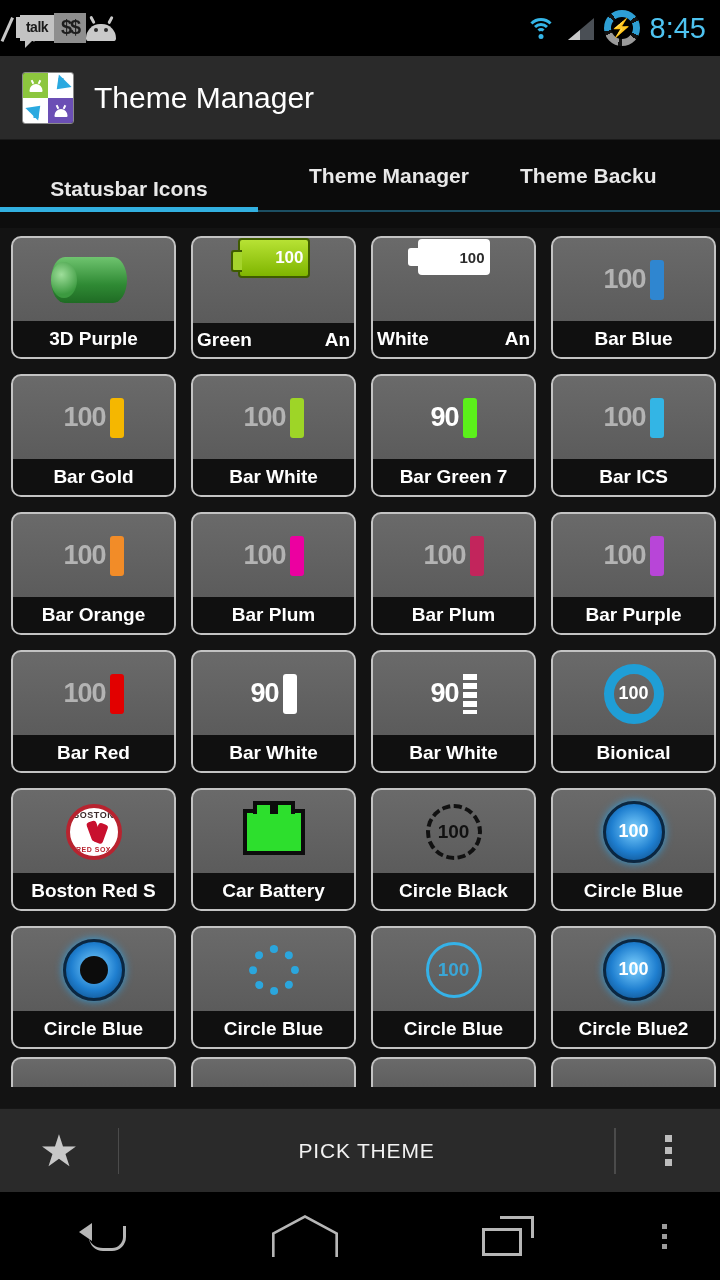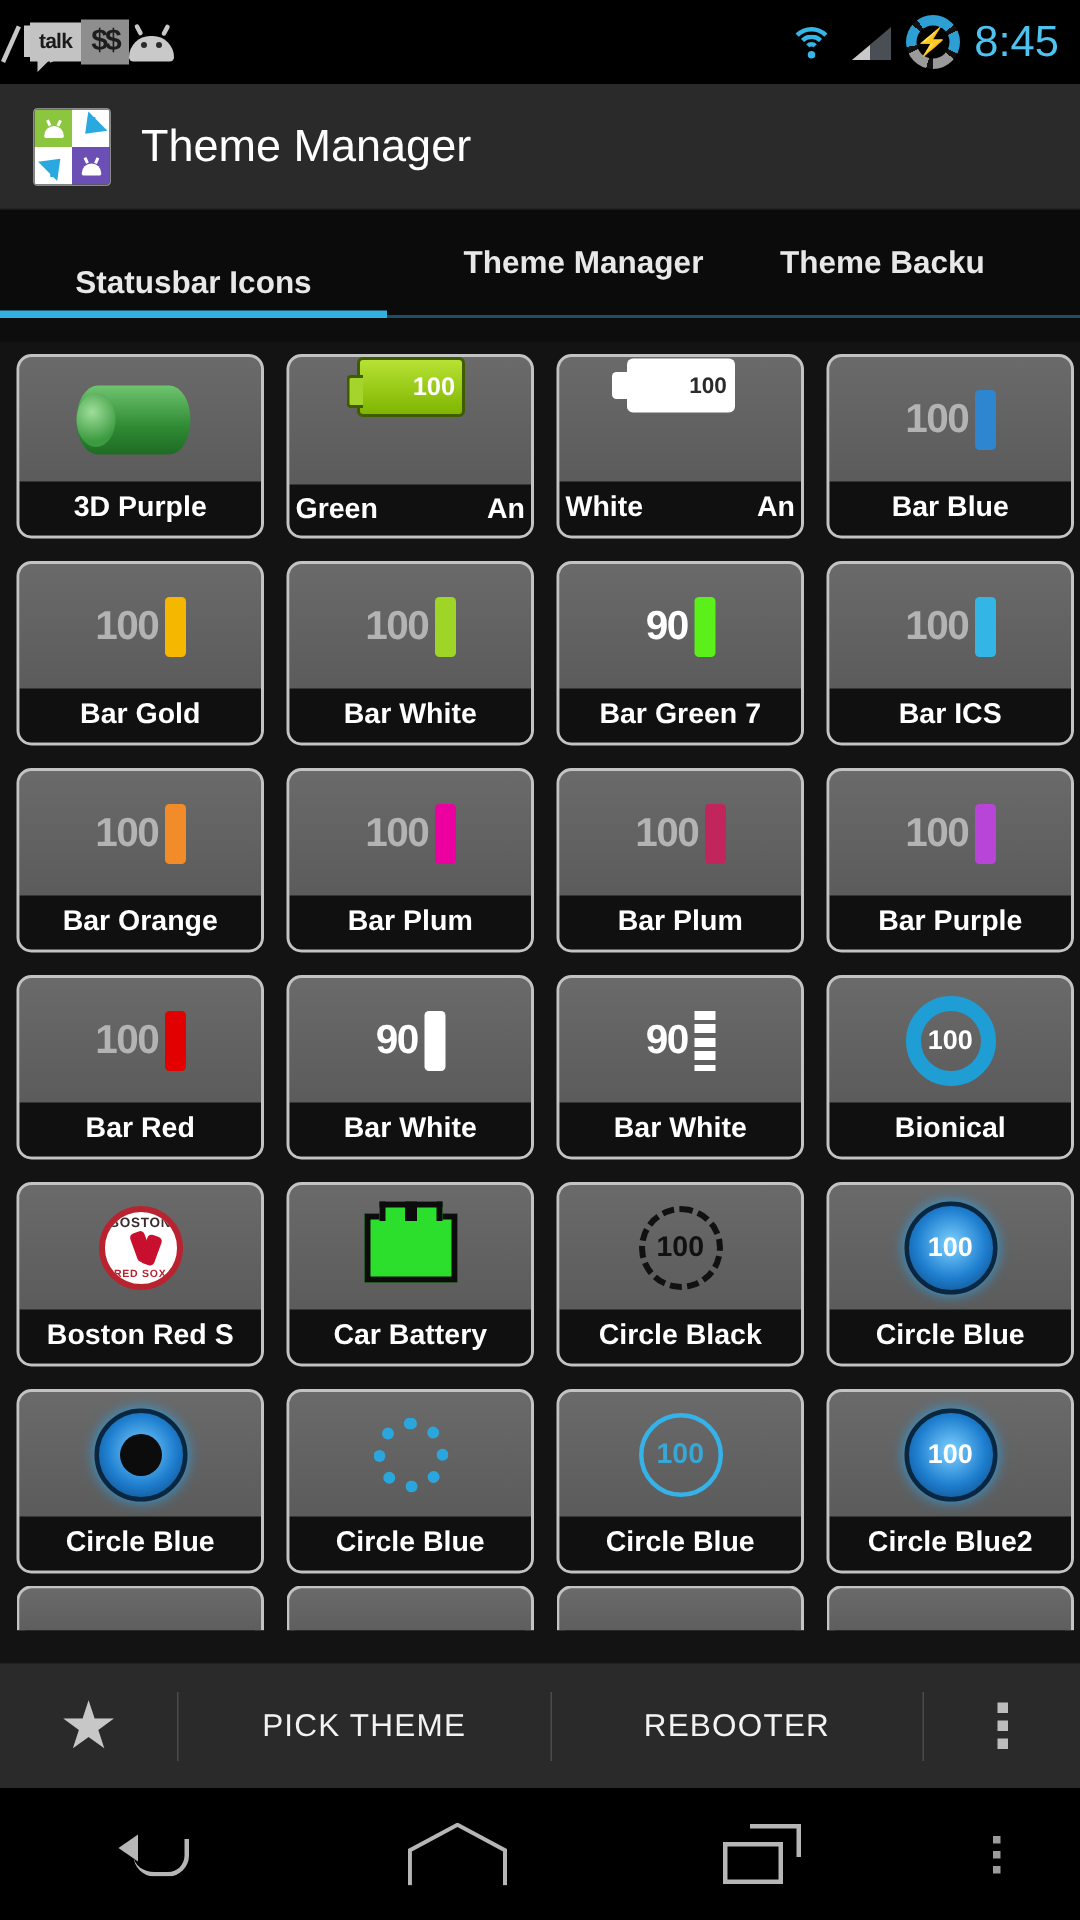--- a/index.html
+++ b/index.html
@@ -581,21 +581,20 @@
     </div>
   </div>
 
   <div class="bottombar">
     <div class="bb-star">
       <span class="star-glyph">★</span>
     </div>
     <div class="bb-div"></div>
     <div class="bb-btn">PICK THEME</div>
     <div class="bb-div"></div>
-    <div class="bb-btn">REBOOTER</div>
     <div class="bb-div"></div>
     <div class="bb-over">
       <span class="dots">
           <i></i>
           <i></i>
           <i></i>
         </span>
     </div>
   </div>
 

